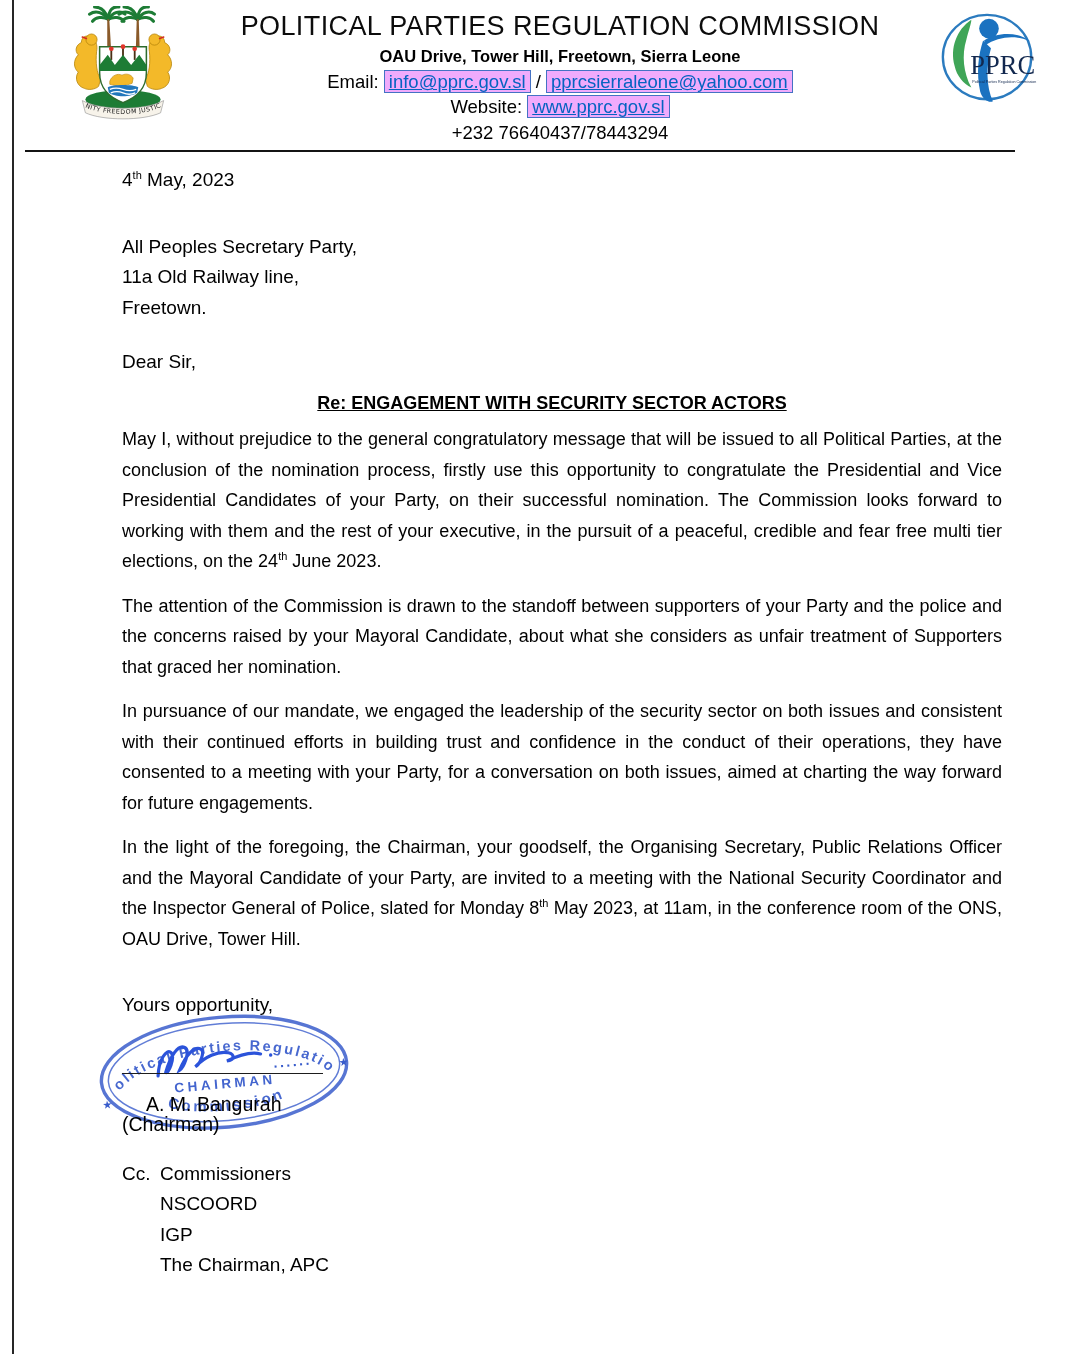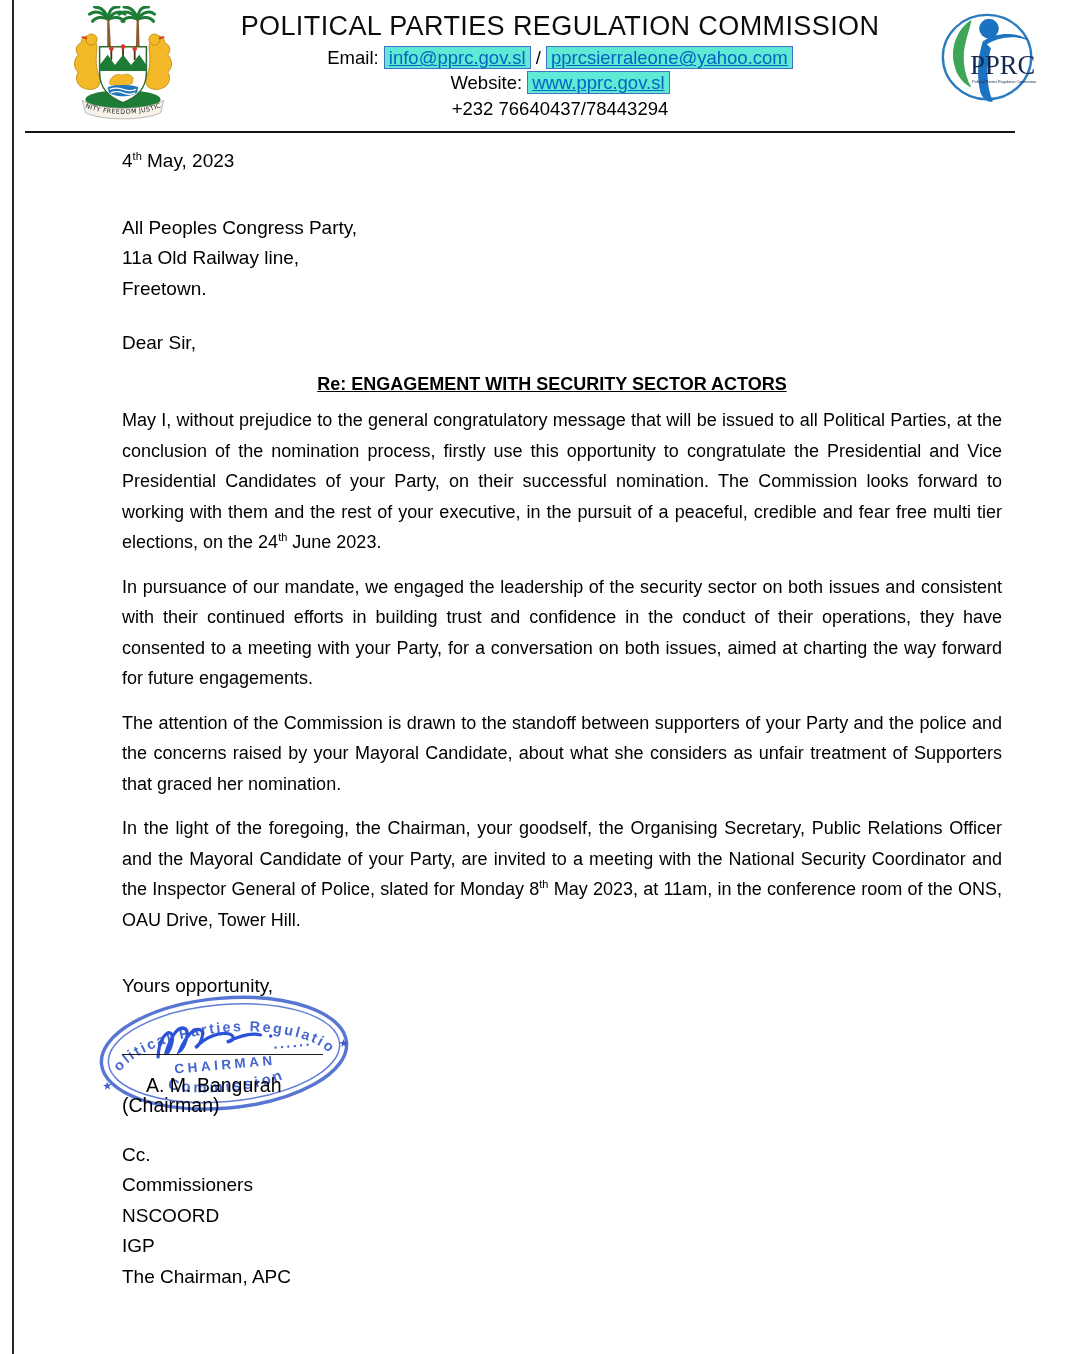--- a/index.html
+++ b/index.html
@@ -14,21 +14,21 @@
   
   .letterhead { display:flex; align-items:flex-start; padding:6px 26px 0 62px; }
   .coat { width:124px; flex:0 0 auto; }
   .coat svg { width:122px; height:120px; display:block; }
   .head-center { flex:1 1 auto; text-align:center; padding-top:4px; }
   .commission-title { margin:0 0 4px 0; font-size:27px; font-weight:400; letter-spacing:.4px; line-height:1.2; white-space:nowrap; color:#0c0c0c; }
   .addr-line { font-size:16.5px; font-weight:700; line-height:21px; margin-bottom:3px; }
   .contact-line { font-size:18.5px; line-height:24px; margin:1px 0; }
   .contact-line .lbl { color:#000;margin-top:28px; }
   .hl-link {
-    background:#5eead4; border:1.5px solid #4472c4; color:#0563c1;
+    background:#f0abfc; border:1.5px solid #4472c4; color:#0563c1;
     text-decoration:underline; padding:0 4px; cursor:pointer;
   }
   .phone-line { font-size:18.5px; line-height:24px; margin-top:2px; }
   .pprc-logo { width:112px; flex:0 0 auto; padding-top:2px; }
   .pprc-logo svg { width:110px; height:108px; display:block; }
 
   .rule { margin:5px 57px 0 25px; border-top:2px solid #141414; height:0; }
 
   
   .content { margin:0 70px 0 122px; font-size:18px; line-height:30.5px; }
@@ -43,21 +43,21 @@
   .closing { margin:36px 0 0 0; font-size:19px; }
 
   
   .sig-area { position:relative; height:130px; }
   .stamp { position:absolute; left:-26px; top:-10px; width:260px; height:122px; transform:rotate(-5deg); opacity:.93; pointer-events:none; }
   .sig-line { position:absolute; left:0; top:52px; width:201px; border-top:1.6px solid #1d1d1d; }
   .sig-name { position:absolute; left:0; top:68px; font-size:19.5px;margin-left:24px; }
   .sig-title { position:absolute; left:0; top:88px; font-size:19.5px; }
 
   
-  .cc-block { display:flex; margin-top:8px; font-size:19px;flex-direction:column; }
+  .cc-block { display:flex; margin-top:8px; font-size:19px; }
   .cc-label { width:38px; }
   .cc-items div { line-height:30.5px; }
 </style>
 </head>
 <body>
 
 <div class="page">
   <div class="left-edge"></div>
 
   <header class="letterhead">
@@ -112,20 +112,21 @@
           <path id="mottoPath" d="M24,100 C42,108 78,108 96,100" fill="none"></path>
           <text font-size="6.2" fill="#222" letter-spacing="0.4" font-family="'DejaVu Sans',sans-serif">
             <textPath href="#mottoPath" startOffset="50%" text-anchor="middle">UNITY FREEDOM JUSTICE</textPath>
           </text>
         </g>
       </svg>
     </div>
 
     <div class="head-center">
       <h1 class="commission-title">POLITICAL PARTIES REGULATION COMMISSION</h1>
+      <div class="addr-line">OAU Drive, Tower Hill, Freetown, Sierra Leone</div>
       <div class="contact-line">
         <span class="lbl">Email:</span>
         <a class="hl-link">info@pprc.gov.sl</a>
         <span>/</span>
         <a class="hl-link">pprcsierraleone@yahoo.com</a>
       </div>
       <div class="contact-line">
         <span class="lbl">Website:</span>
         <a class="hl-link">www.pprc.gov.sl</a>
       </div>
@@ -145,34 +146,34 @@
     </div>
   </header>
 
   <div class="rule"></div>
 
   <main class="content">
 
     <p class="date-line"><span>4</span><sup class="ord">th</sup><span> May, 2023</span></p>
 
     <div class="recipient">
-      <div>All Peoples Congress Party,</div>
+      <div>All Peoples Secretary Party,</div>
       <div>11a Old Railway line,</div>
       <div>Freetown.</div>
     </div>
 
     <p class="salutation">Dear Sir,</p>
 
     <p class="subject">Re: ENGAGEMENT WITH SECURITY SECTOR ACTORS</p>
 
     <p class="body-p first"><span>May I, without prejudice to the general congratulatory message that will be issued to all Political Parties, at the conclusion of the nomination process, firstly use this opportunity to congratulate the Presidential and Vice Presidential Candidates of your Party, on their successful nomination. The Commission looks forward to working with them and the rest of your executive, in the pursuit of a peaceful, credible and fear free multi tier elections, on the 24</span><sup class="ord">th</sup><span> June 2023.</span></p>
 
+    <p class="body-p">The attention of the Commission is drawn to the standoff between supporters of your Party and the police and the concerns raised by your Mayoral Candidate, about what she considers as unfair treatment of Supporters that graced her nomination.</p>
+
     <p class="body-p">In pursuance of our mandate, we engaged the leadership of the security sector on both issues and consistent with their continued efforts in building trust and confidence in the conduct of their operations, they have consented to a meeting with your Party, for a conversation on both issues, aimed at charting the way forward for future engagements.</p>
-
-    <p class="body-p">The attention of the Commission is drawn to the standoff between supporters of your Party and the police and the concerns raised by your Mayoral Candidate, about what she considers as unfair treatment of Supporters that graced her nomination.</p>
 
     <p class="body-p"><span>In the light of the foregoing, the Chairman, your goodself, the Organising Secretary, Public Relations Officer and the Mayoral Candidate of your Party, are invited to a meeting with the National Security Coordinator and the Inspector General of Police, slated for Monday 8</span><sup class="ord">th</sup><span> May 2023, at 11am, in the conference room of the ONS, OAU Drive, Tower Hill.</span></p>
 
     <p class="closing">Yours opportunity,</p>
 
     <div class="sig-area">
       <svg class="stamp" viewBox="0 0 260 120">
         <g stroke="#2a50c8" fill="none">
           <ellipse cx="128" cy="60" rx="123" ry="55" stroke-width="3.4" opacity="0.85"></ellipse>
           <ellipse cx="128" cy="60" rx="116" ry="48.5" stroke-width="1.5" opacity="0.8"></ellipse>

